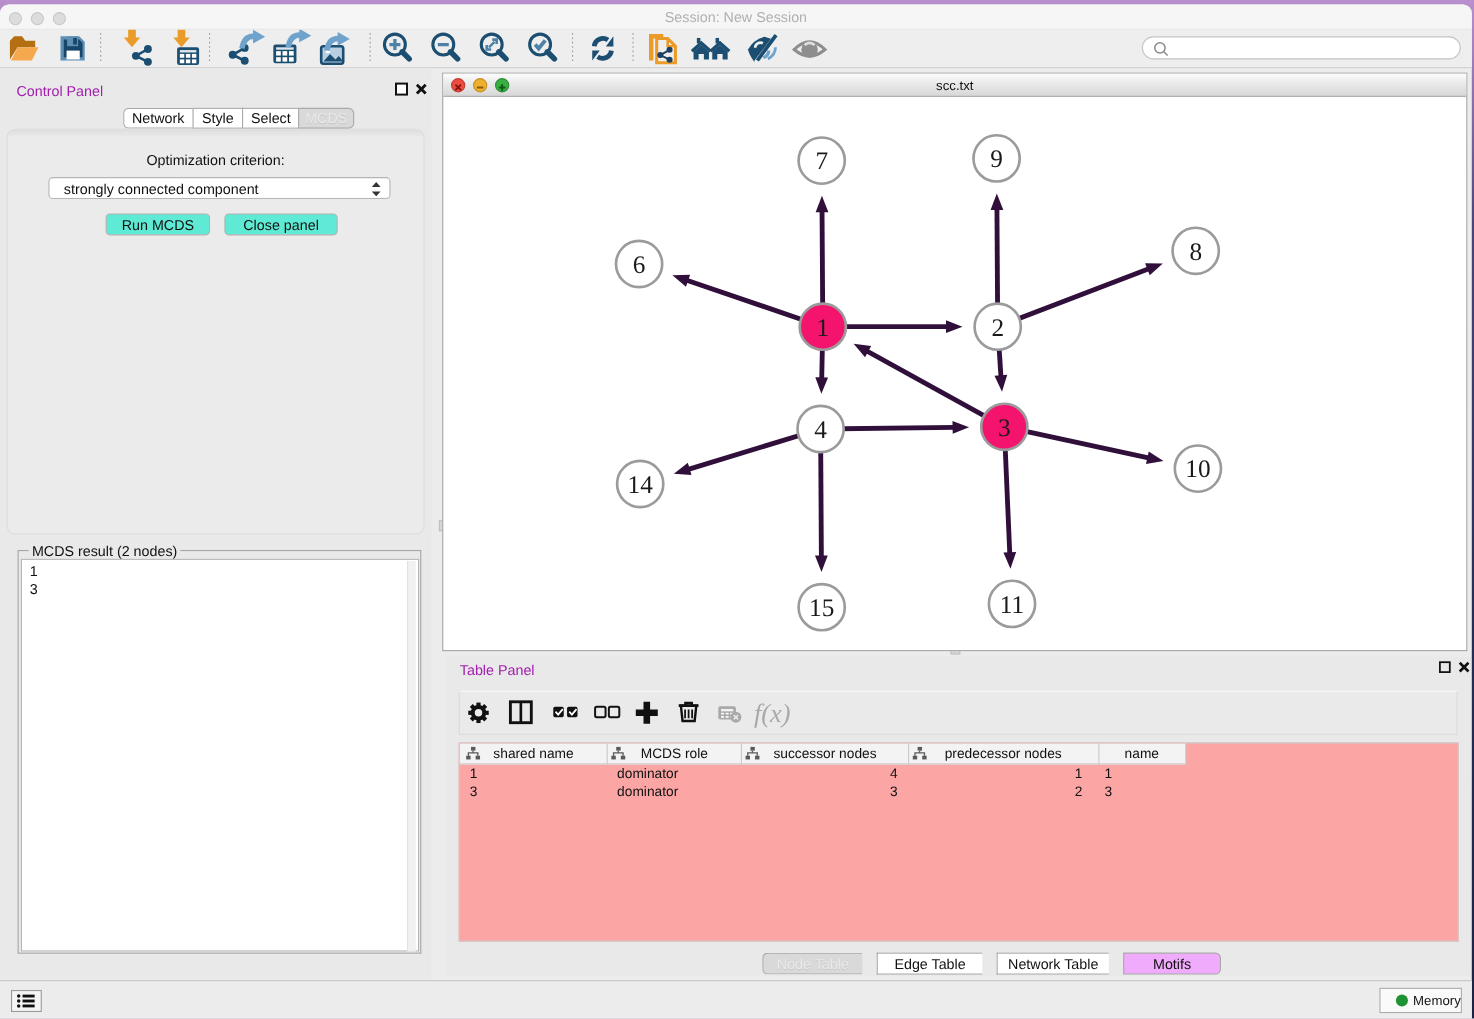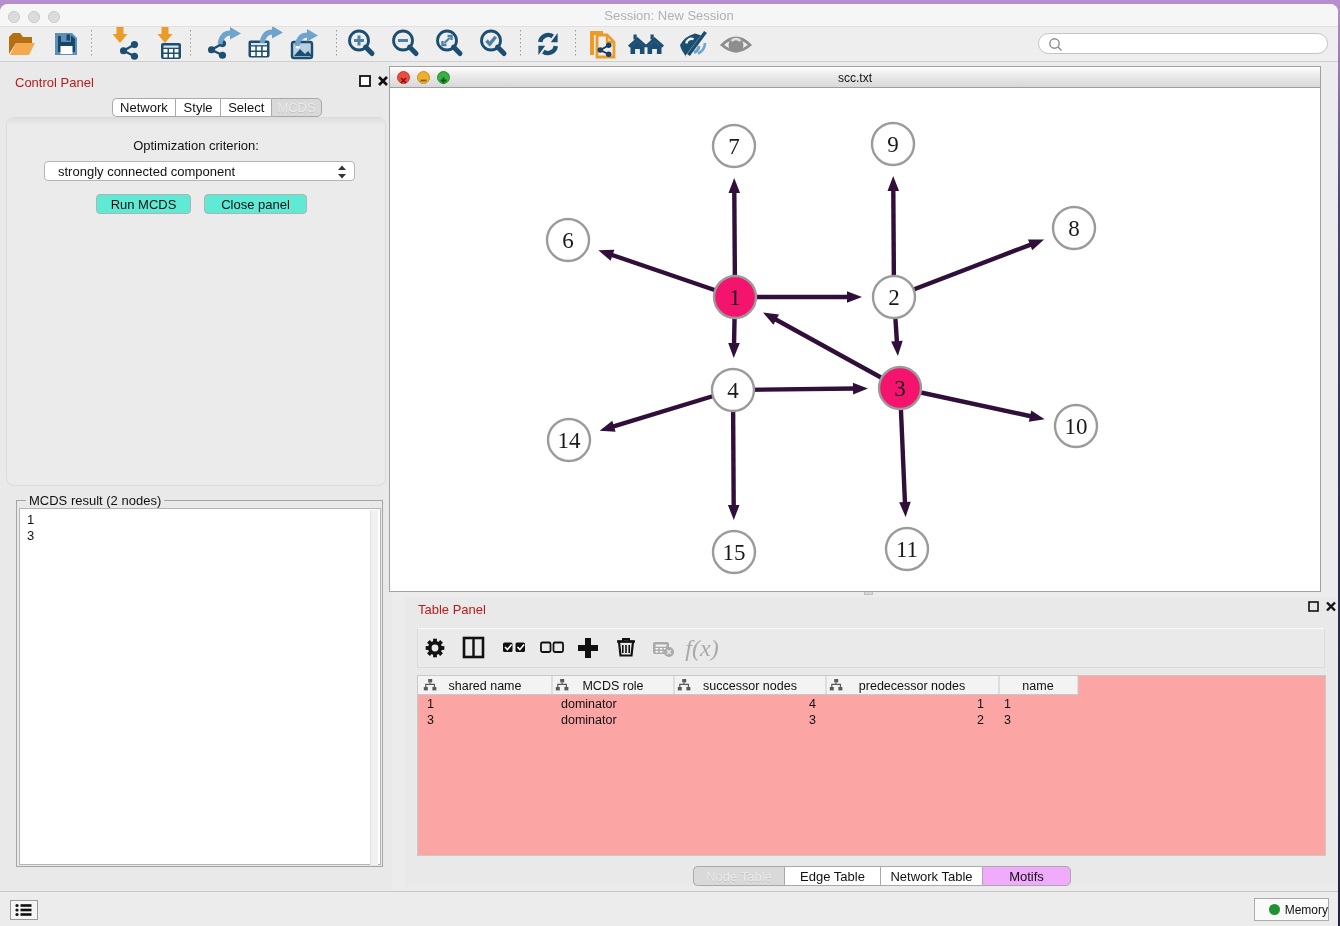--- a/index.html
+++ b/index.html
@@ -4,40 +4,40 @@
 html,body { width:1340px; height:926px; overflow:hidden; }
 body { background:linear-gradient(180deg,#b98fce 0%,#a37fbd 5%,#4a4578 22%,#272e56 60%,#1c2342 100%); font-family:"Liberation Sans",sans-serif; }
 .abs { position:absolute; }
 #win { position:absolute; left:0; top:4px; width:1338px; height:922px; background:#ececec; border-radius:8px 8px 0 0; }
 #titlebar { position:absolute; left:0; top:0; width:100%; height:23px; background:#f6f6f6; border-radius:8px 8px 0 0; border-bottom:1px solid #e0e0e0; }
 .tl { position:absolute; top:7px; width:12px; height:12px; border-radius:50%; background:#dcdcdc; border:1px solid #c8c8c8; }
 #title { position:absolute; top:4px; width:100%; text-align:center; font-size:13px; color:#b2b0b2; }
 #toolbar { position:absolute; left:0; top:23px; width:100%; height:35px; background:#eeeeee; border-bottom:1px solid #cfcfcf; }
 #searchbox { position:absolute; left:1038px; top:6px; width:290px; height:21px; background:#fff; border:1px solid #c4c4c4; border-radius:11px; }
 #cp { position:absolute; left:0; top:58px; width:392px; height:828px; background:#e9e9e9; }
-.panehead { font-size:13px; color:#b91c1c; }
+.panehead { font-size:13px; color:#a21caf; }
 #cpbody { position:absolute; left:6px; top:55px; width:380px; height:369px; background:#ebebeb; border:1px solid #dcdcdc; border-radius:8px; }
 #cpbody:before { content:""; position:absolute; left:0; top:0; width:100%; height:7px; background:linear-gradient(180deg,#dedede,#ebebeb); border-radius:8px 8px 0 0; }
 #tabs { position:absolute; left:78px; top:36px; width:244px; height:19px; display:flex; font-size:13px;padding-left:34px; }
 .tab { background:#fff; border:1px solid #a9a9a9; border-right:none; display:flex; align-items:center; justify-content:center; color:#111; }
 .tab.first { border-radius:5px 0 0 5px; }
 .tab.last { border-radius:0 5px 5px 0; border-right:1px solid #a9a9a9; background:#d9d9d9; color:#e9e9e9; text-shadow:0 1px 0 #c6c6c6; }
 .btn { position:absolute; background:#5eead4; border:1px solid #b2b2b2; border-radius:4px; font-size:13px; color:#111; display:flex; align-items:center; justify-content:center; }
 #fieldset { position:absolute; left:16px; top:438px; width:367px; height:367px; border:1px solid #a5a5a5; }
 #legend { position:absolute; left:9px; top:-8px; background:#e9e9e9; padding:0 3px; font-size:13px; color:#111; }
 #resultarea { position:absolute; left:2px; top:7px; width:362px; height:357px; background:#fff; border:1px solid #b5b5b5; font-size:13px; color:#111; line-height:16px; padding:3px 0 0 7px; }
 #scrtrack { position:absolute; right:2px; top:1px; width:8px; height:355px; background:#f1f1f1; border-left:1px solid #e2e2e2; }
-#netwin { position:absolute; left:389px; top:62px; width:932px; height:526px; background:#fff; border:1px solid #a2a2a2; }
+#netwin { position:absolute; left:402px; top:62px; width:932px; height:526px; background:#fff; border:1px solid #a2a2a2; }
 #nettitle { position:absolute; left:0; top:0; width:100%; height:21px; background:linear-gradient(180deg,#fdfdfd,#e9e9e9 45%,#d8d8d8); border-bottom:1px solid #9f9f9f; }
 #nettitle span { position:absolute; width:100%; text-align:center; top:4px; font-size:12px; color:#111; }
 .mac { position:absolute; top:4px; width:13px; height:13px; border-radius:50%; }
 #tp { position:absolute; left:405px; top:593px; width:932px; height:290px; background:#e9e9e9; }
 #tptoolbar { position:absolute; left:12px; top:31px; width:908px; height:40px; background:#eaeaea; border:1px solid #dadada; border-top:1px solid #f8f8f8; }
 #tbl { position:absolute; left:12px; top:78px; width:909px; height:181px; background:#fca5a5; border:1px solid #c9c9c9; }
-#btabs { position:absolute; left:288px; top:269px; height:20px; display:flex; font-size:13px; }
+#btabs { position:absolute; left:288px; top:269px; height:20px; display:flex; font-size:13px;gap:13px; }
 #statusbar { position:absolute; left:0; top:887px; width:100%; height:35px; background:#ececec; border-top:1px solid #c6c6c6; }
 #memorybtn { position:absolute; right:9px; top:6px; width:75px; height:23px; background:#fafafa; border:1px solid #ababab; font-size:12px; color:#111; display:flex; align-items:center; justify-content:flex-end; gap:5px; }
 #listbtn { position:absolute; left:10px; top:8px; width:28px; height:20px; background:#f5f5f5; border:1px solid #9a9a9a; }
 </style></head>
 <body>
 <div id="win">
   <div id="titlebar">
     <div class="tl" style="left:8px"></div>
       <div class="tl" style="left:28px"></div>
       <div class="tl" style="left:48px"></div>

